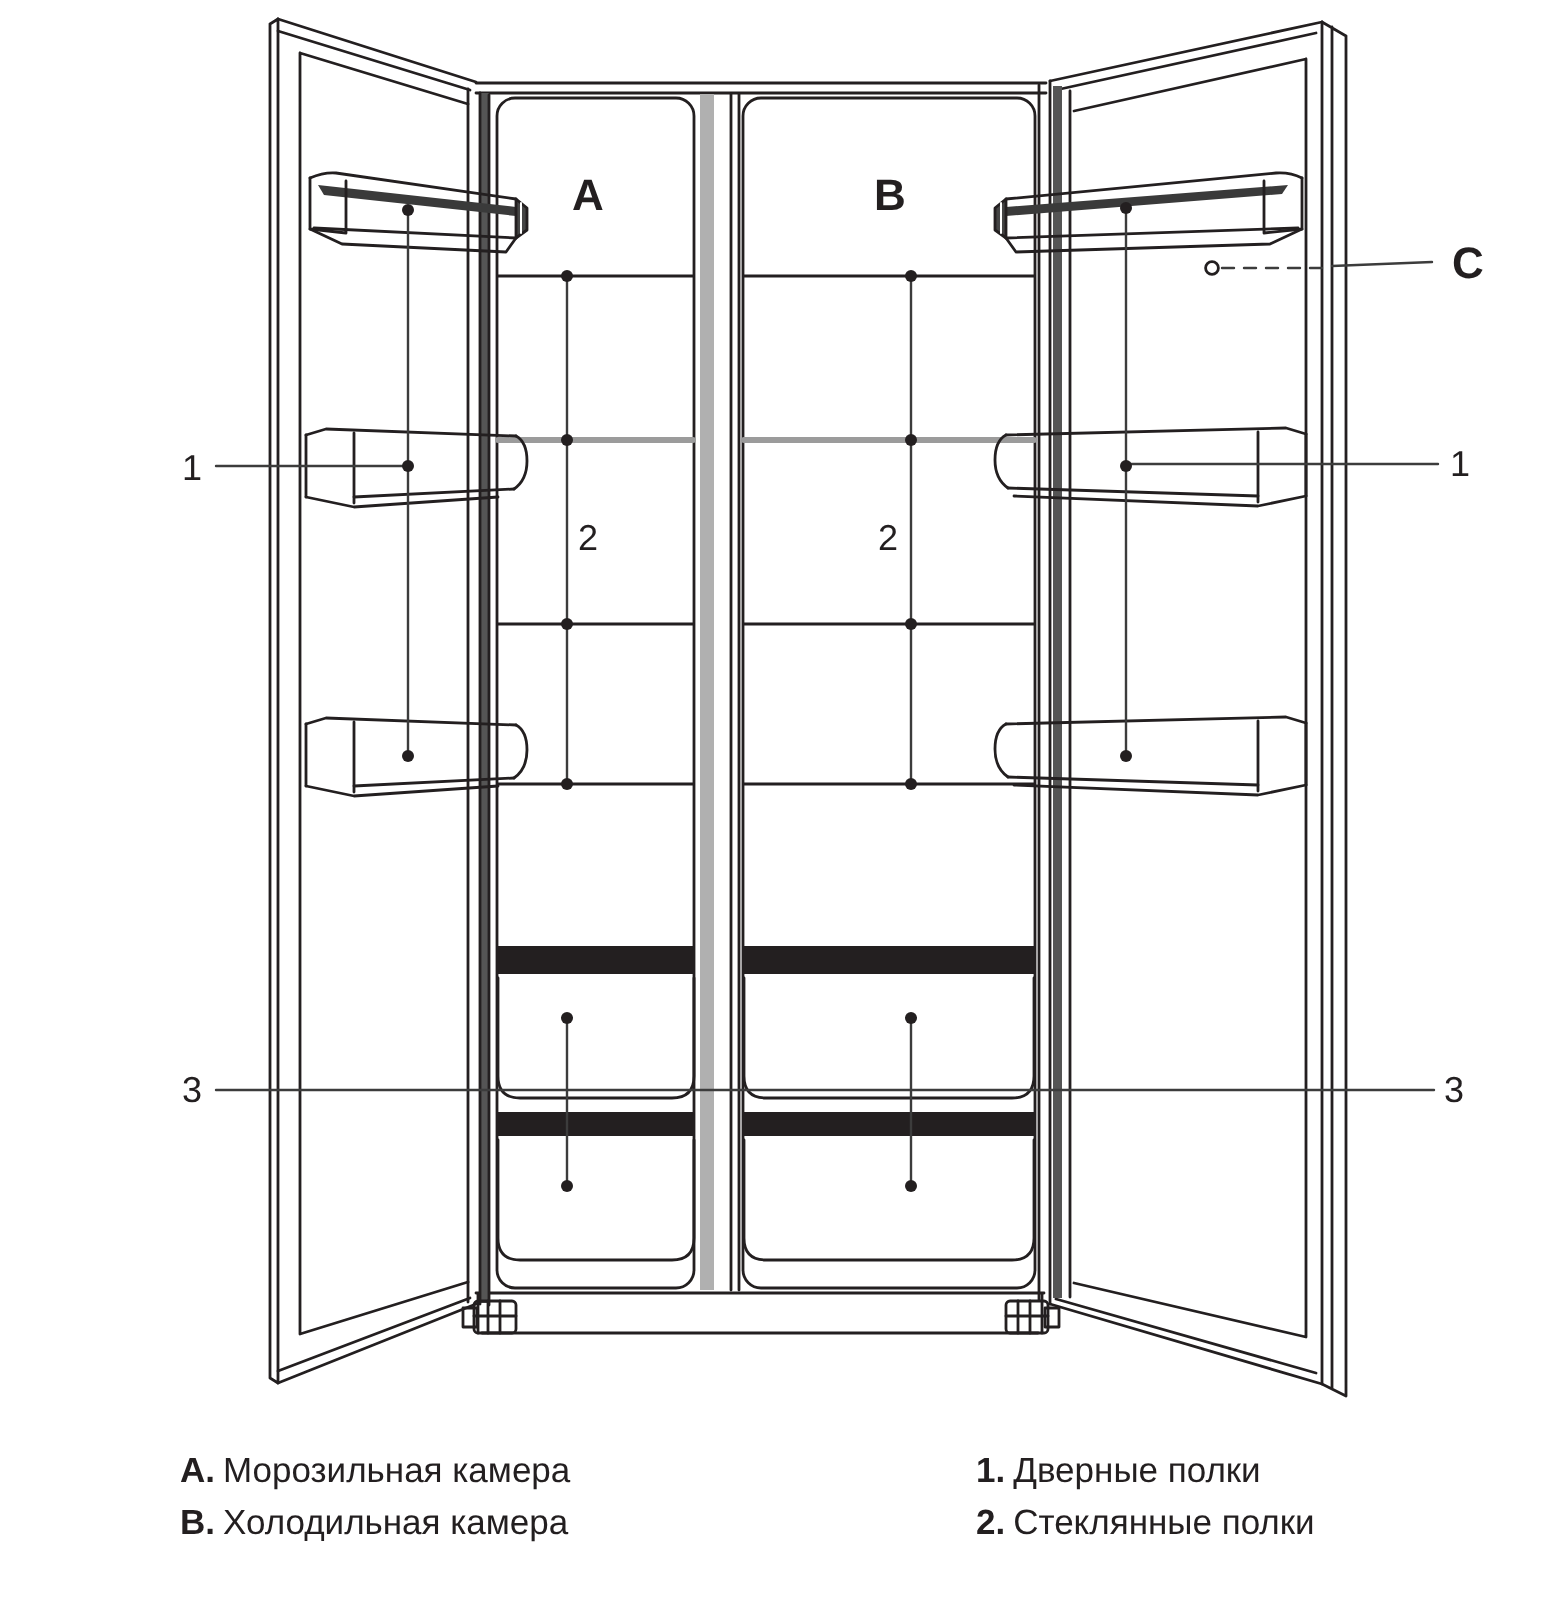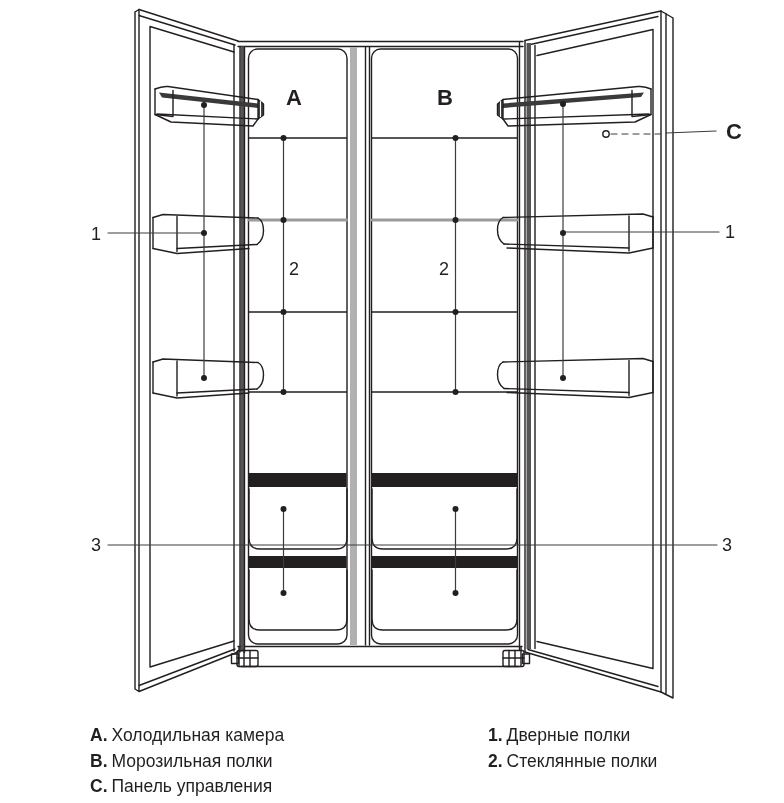--- a/index.html
+++ b/index.html
@@ -191,27 +191,24 @@
       <text x="294" y="275" text-anchor="middle" class="num">2</text>
       <text x="444" y="275" text-anchor="middle" class="num">2</text>
       <text x="96" y="551" text-anchor="middle" class="num">3</text>
       <text x="727" y="551" text-anchor="middle" class="num">3</text>
     </g>
   </svg>
 
   <div class="legend">
     <div class="legend-col left">
       <div class="legend-row">
-        <b>A.</b><span>Холодильная камера</span>
-      </div>
-      <div class="legend-row">
-        <b>B.</b><span>Морозильная полки</span>
-      </div>
-      <div class="legend-row">
-        <b>C.</b><span>Панель управления</span>
+        <b>A.</b><span>Морозильная камера</span>
+      </div>
+      <div class="legend-row">
+        <b>B.</b><span>Холодильная камера</span>
       </div>
     </div>
     <div class="legend-col right">
       <div class="legend-row">
         <b>1.</b><span>Дверные полки</span>
       </div>
       <div class="legend-row">
         <b>2.</b><span>Стеклянные полки</span>
       </div>
     </div>

